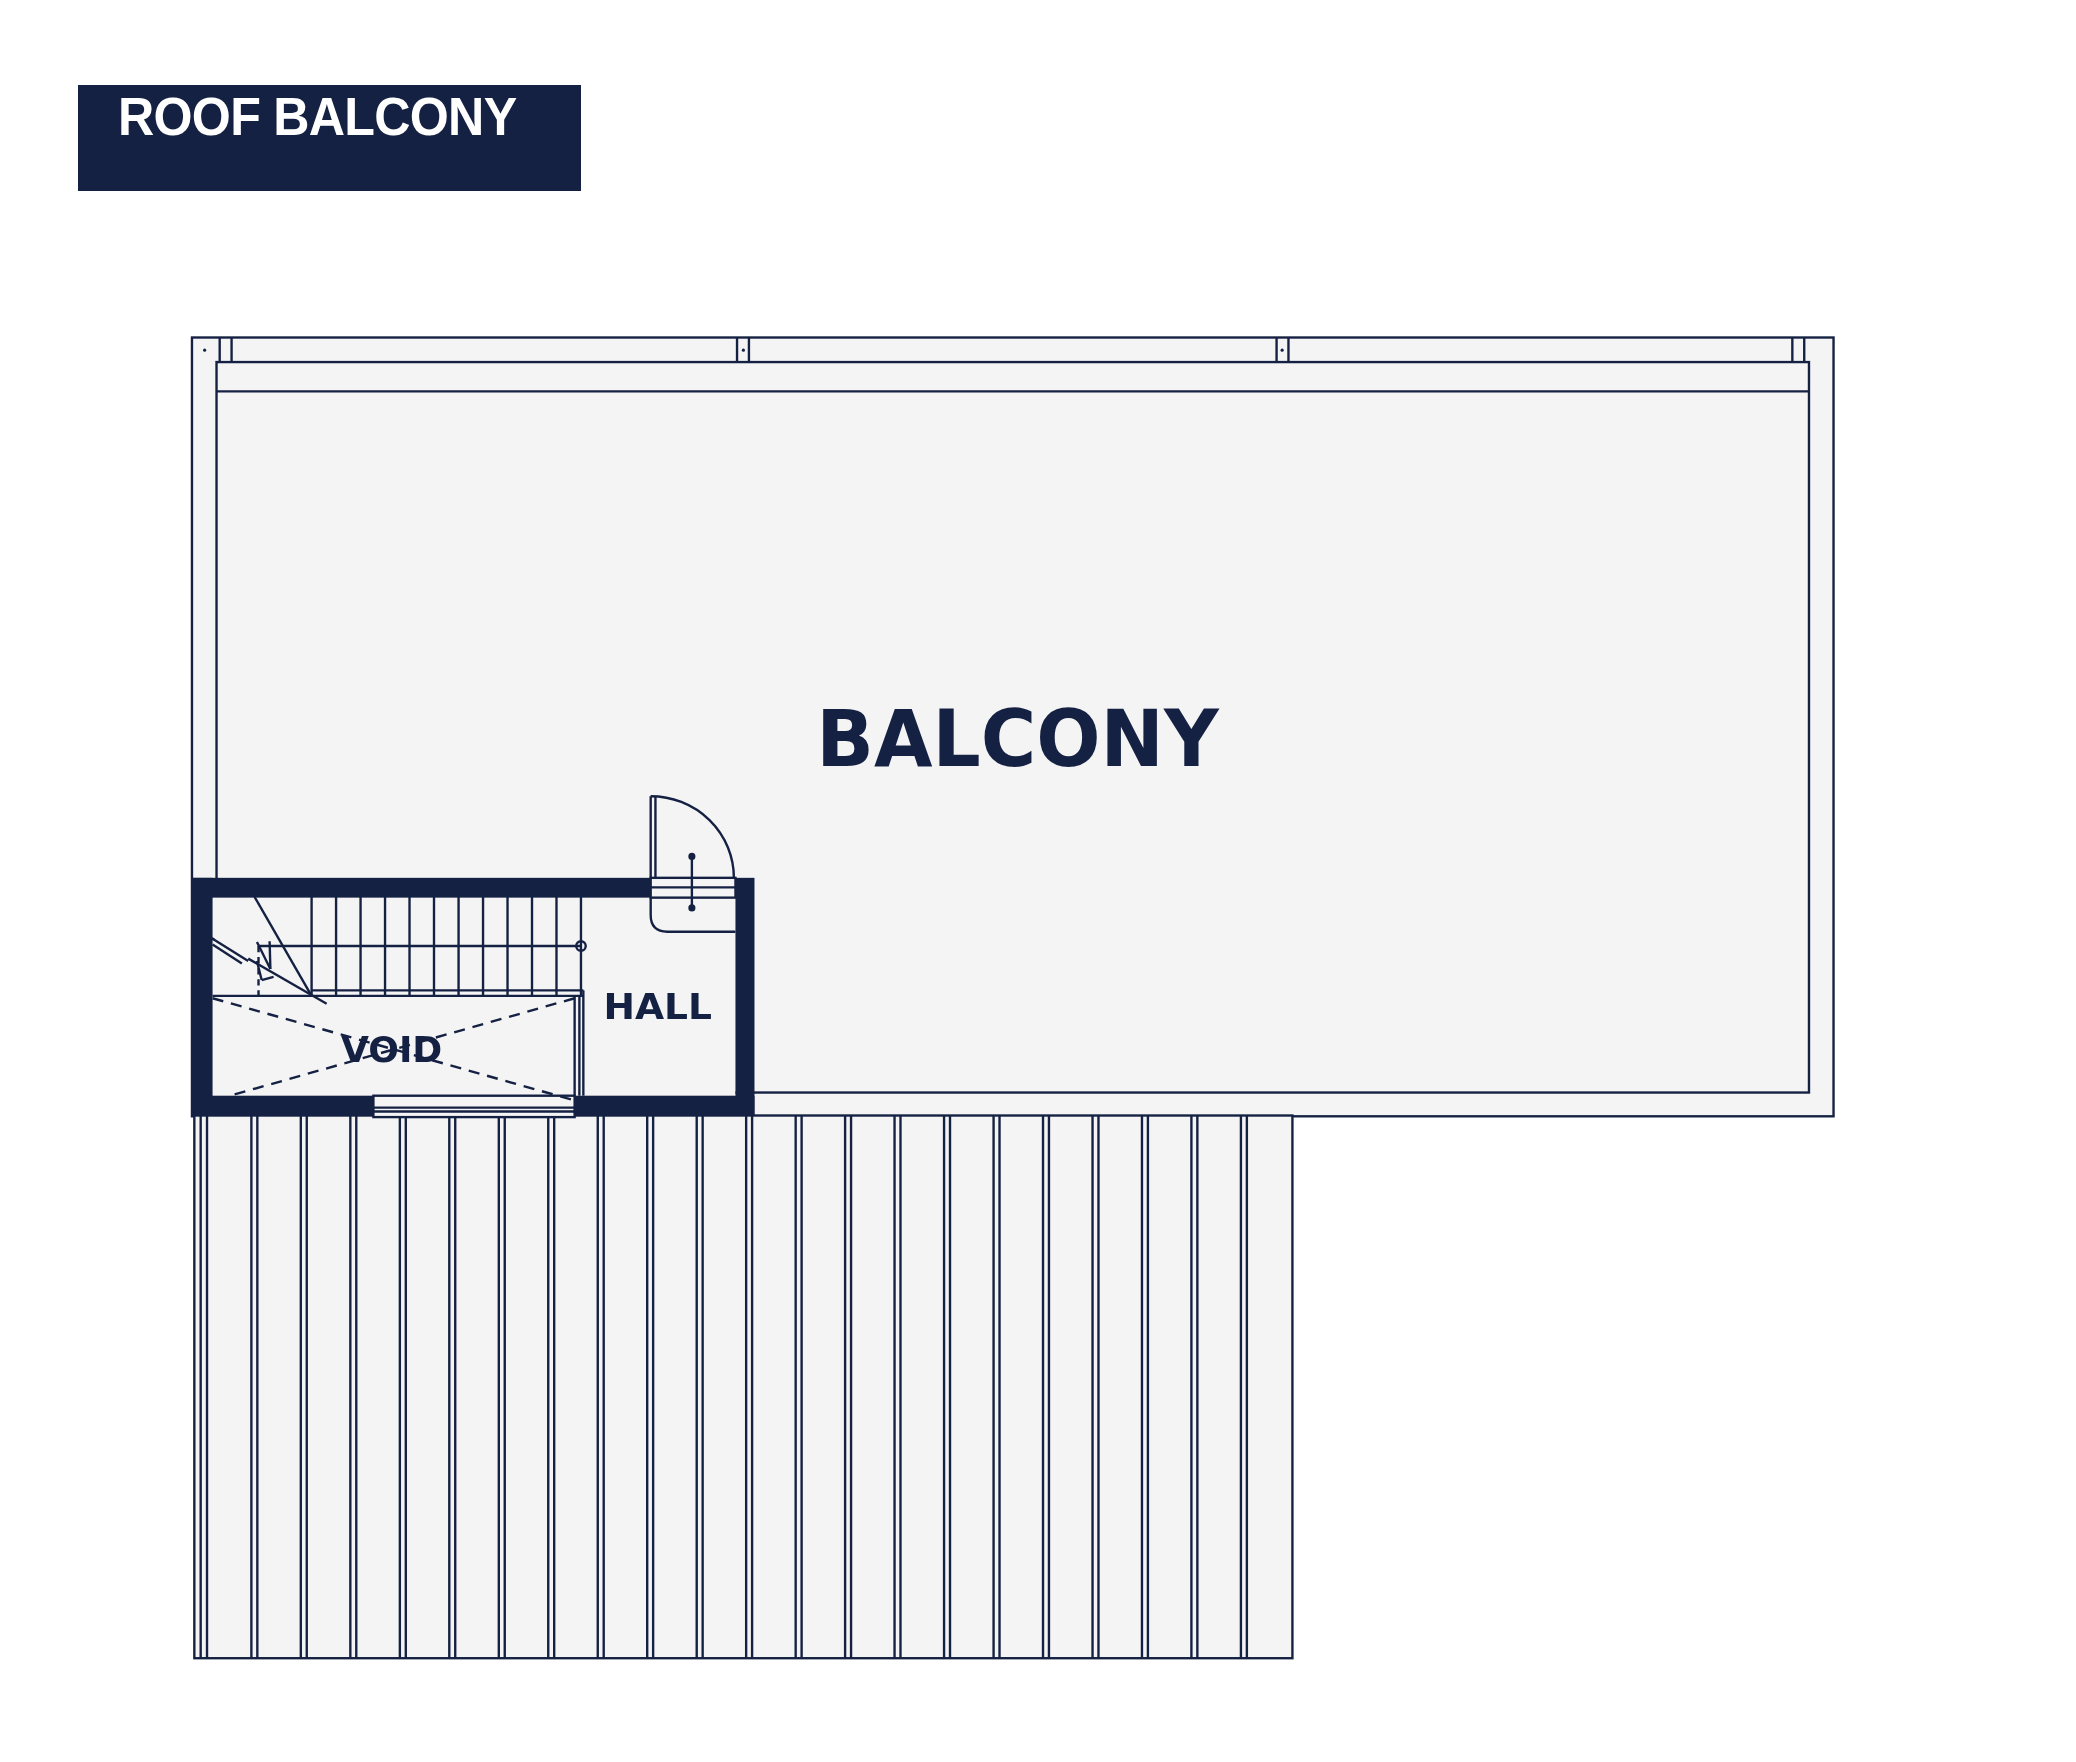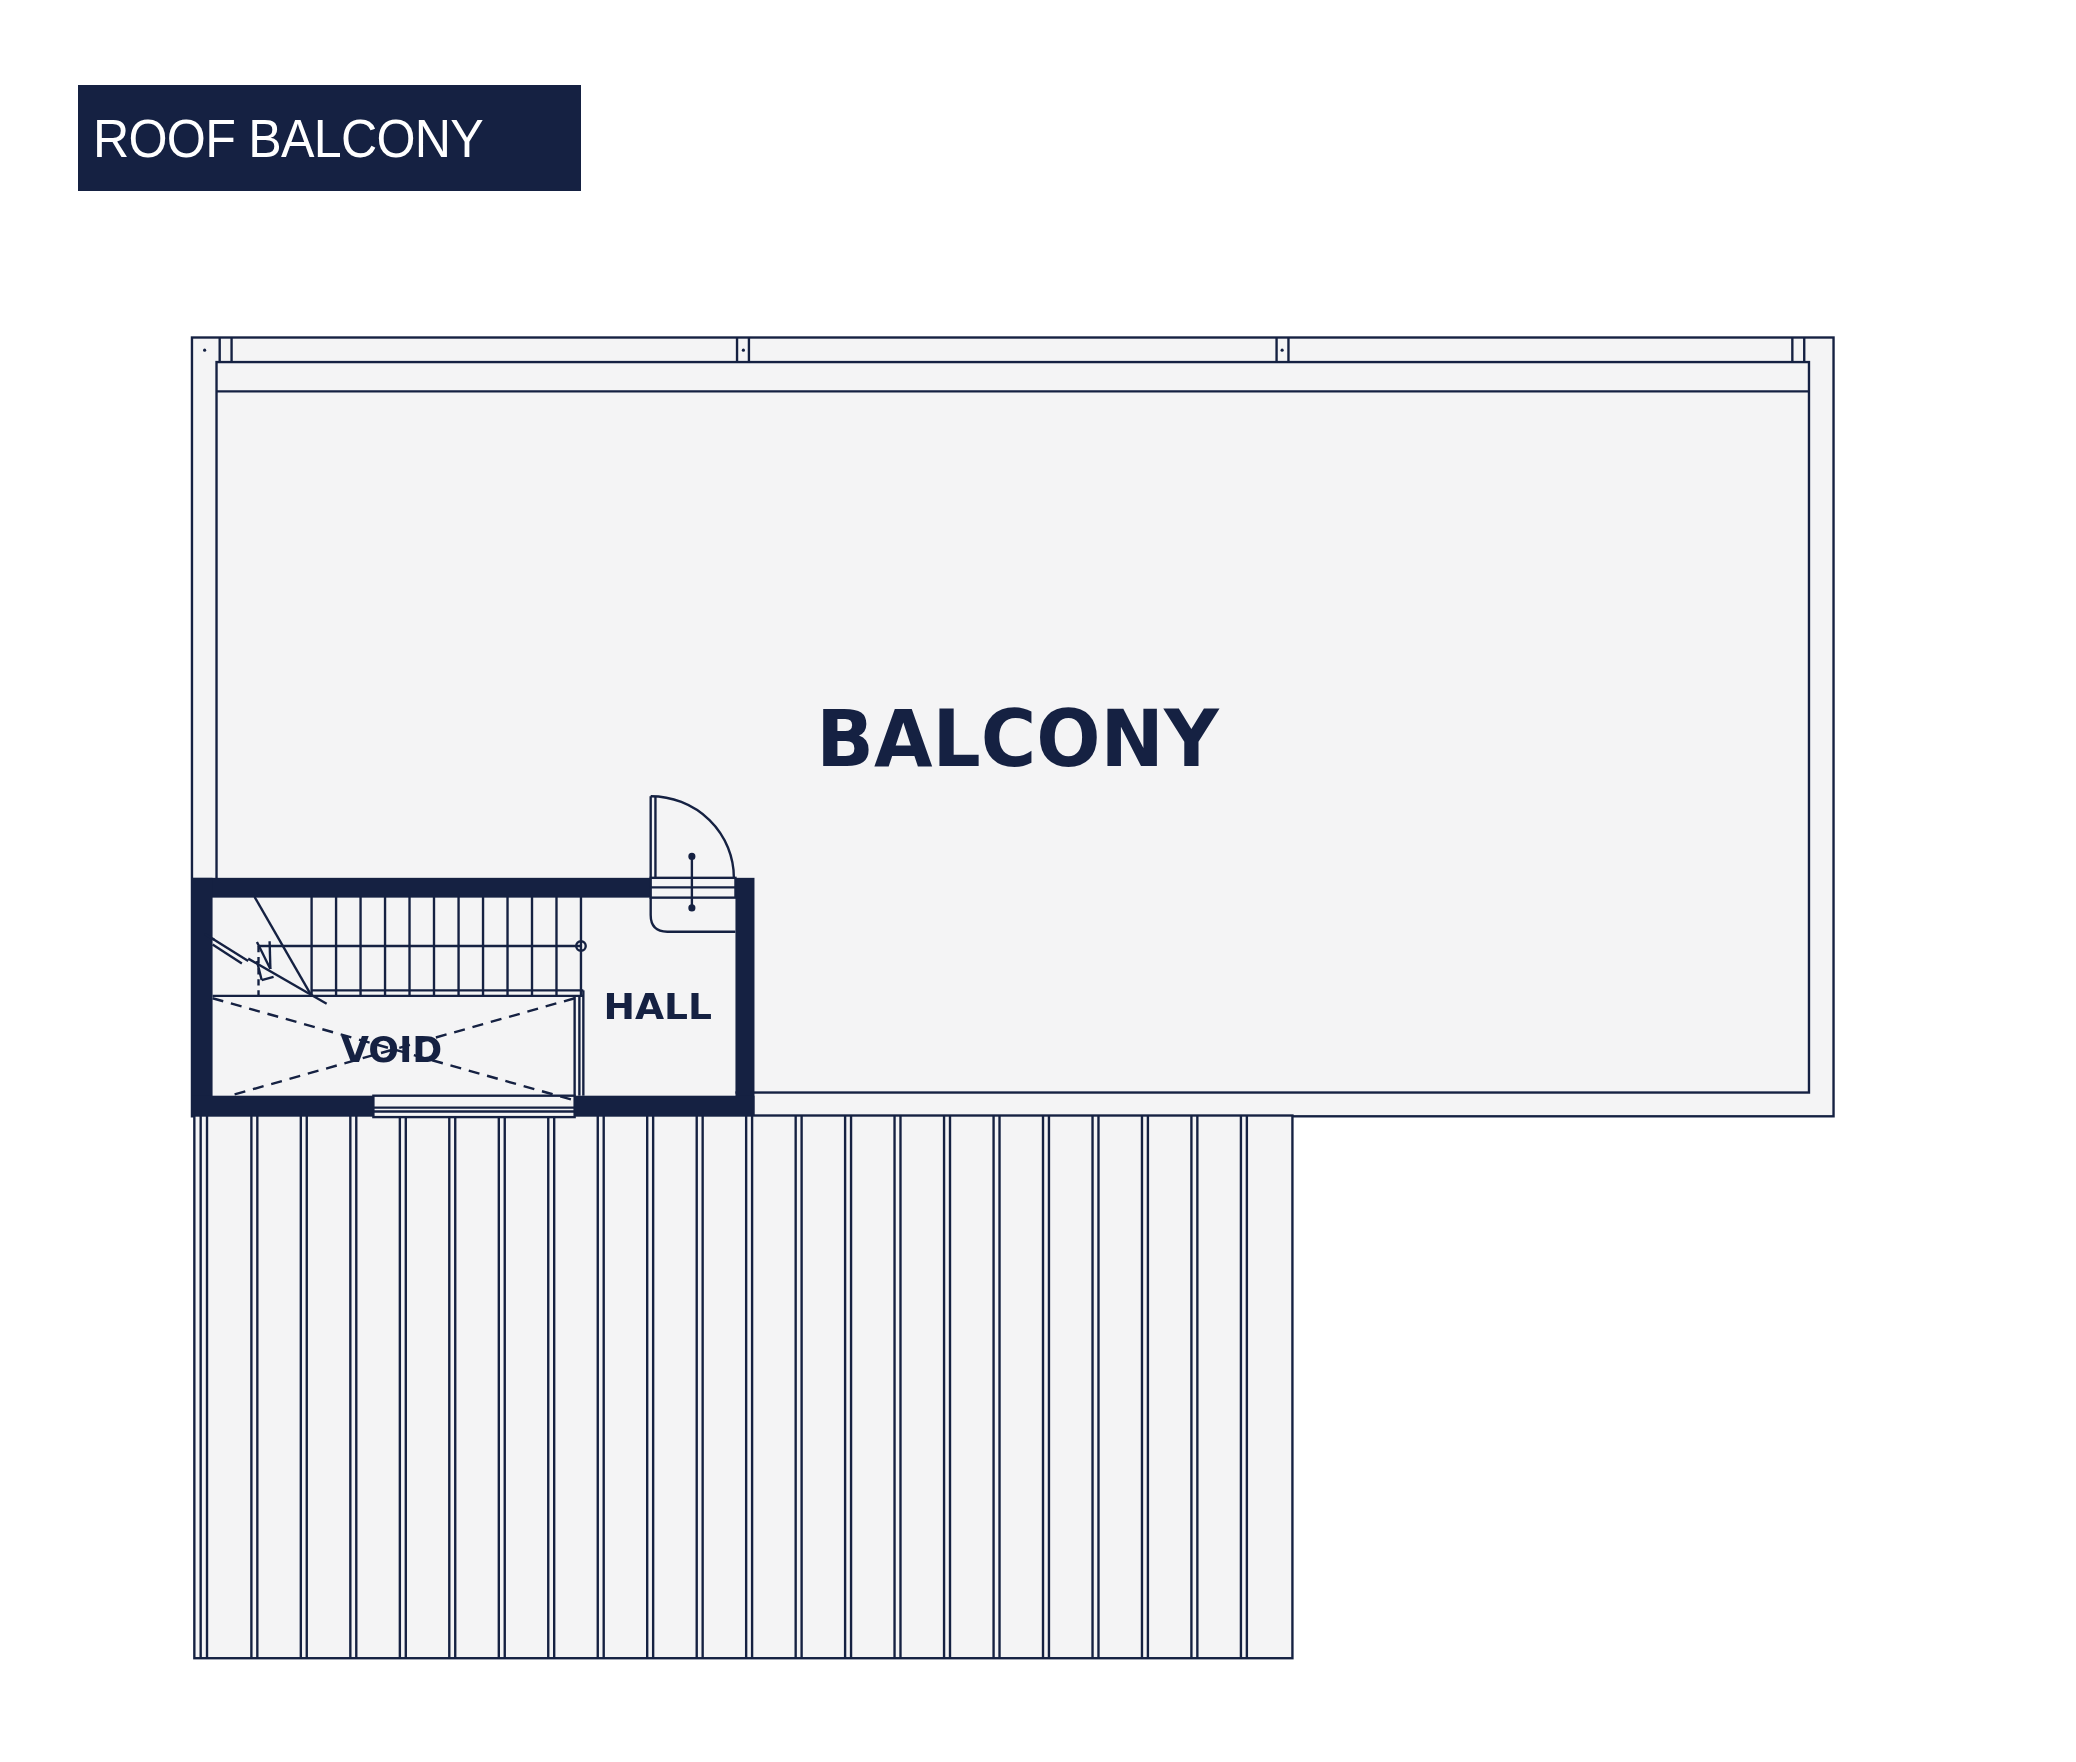--- a/index.html
+++ b/index.html
@@ -1,20 +1,20 @@
 <!DOCTYPE html>
 <html style="font-size:12.7px"><head>
 <meta charset="utf-8">
 <style>
   html, body { margin: 0; padding: 0; background: #ffffff; }
   body { width: 2077px; height: 1762px; position: relative; overflow: hidden; }
   .title-box {
     position: absolute; left: 78px; top: 85px; width: 503px; height: 106px;
-    background: #152142; display: flex; align-items: center;
-    box-sizing: border-box; padding-left: 15px;
+    background: #152142; display: flex; align-items: flex-start;
+    box-sizing: border-box; padding-left: 40px; font-weight: bold;
   }
   .title-text {
     color: #ffffff; font-family: "Liberation Sans", sans-serif;
     font-size: 54px; letter-spacing: -0.8px; white-space: nowrap;
     transform: scaleX(0.93); transform-origin: left center;
   }
   svg.plan { position: absolute; left: 0; top: 0; }
   .room-label {
     font-family: "DejaVu Sans", sans-serif; font-weight: bold; fill: #152142;
   }

